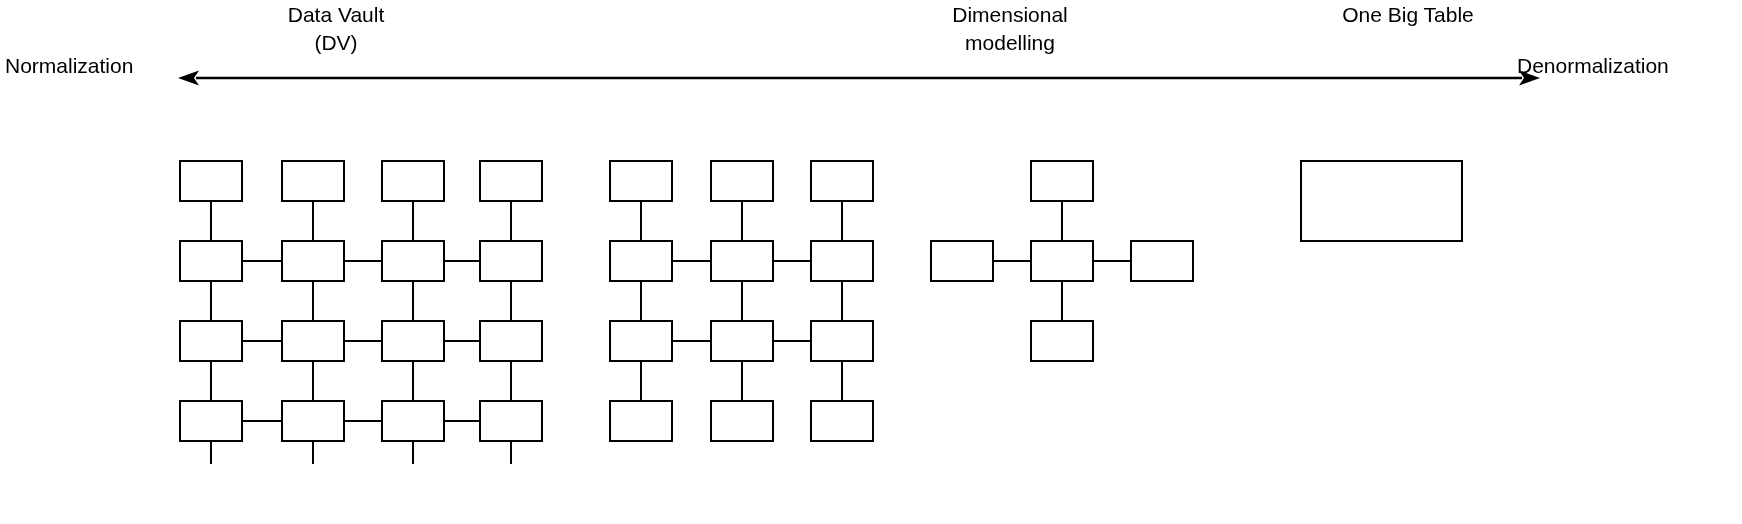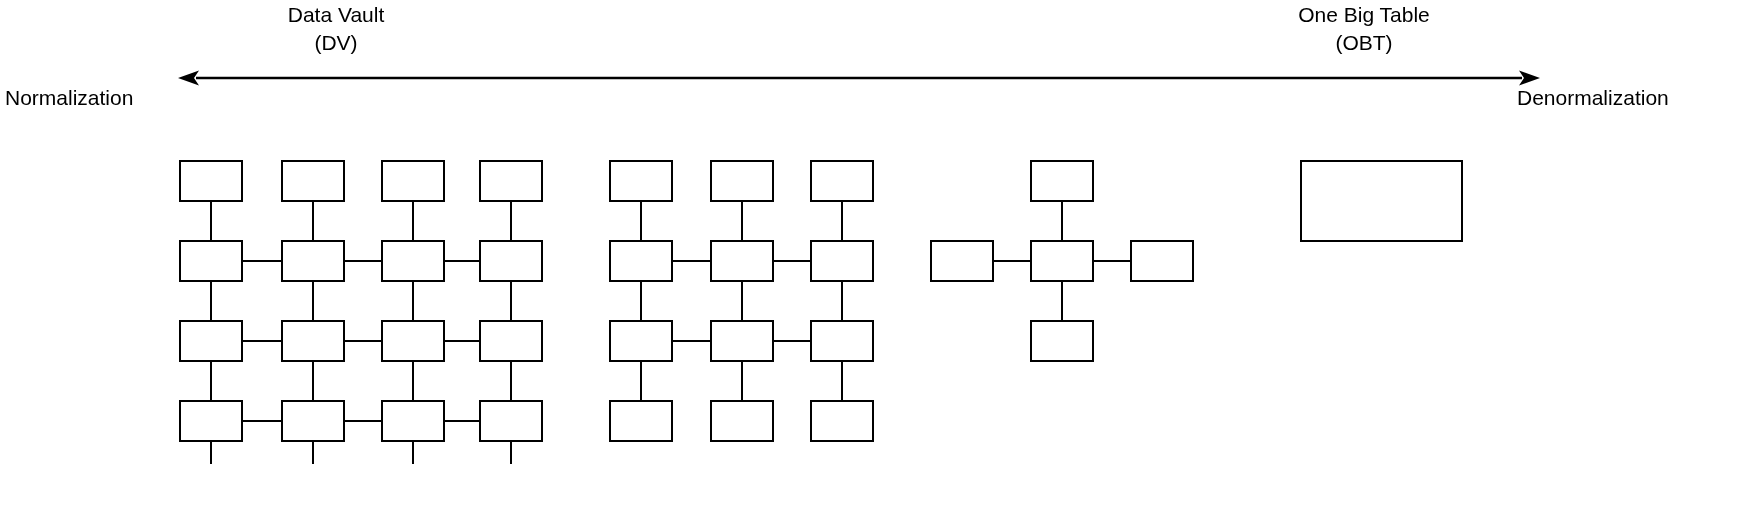--- a/index.html
+++ b/index.html
@@ -25,46 +25,48 @@
     line-height: 28px;
     white-space: nowrap;
   }
   .method-label span { display: block; }
   .side-label {
     position: absolute;
     top: 54px;
     font-size: 21px;
     line-height: 24px;
     white-space: nowrap;
-    margin-top: 32px;
   }
   .side-label.left  { left: 5px; }
   .side-label.right { left: 1517px; }
   #label-data-vault  { left: 336px; }
   #label-3nf         { left: 721px; }
   #label-dimensional { left: 1010px; }
-  #label-obt         { left: 1364px; }
+  #label-obt         { left: 1408px; }
   svg { position: absolute; left: 0; top: 0; }
   .box  { fill: #ffffff; stroke: #000000; stroke-width: 2; }
   .link { stroke: #000000; stroke-width: 2; }
   .axis-line { stroke: #000000; stroke-width: 2.5; }
   .arrow-head { fill: #000000; stroke: none; }
 </style>
 </head>
 <body>
 
 <div class="canvas">
 
   <div class="method-label" id="label-data-vault">
     <span>Data Vault</span>
     <span>(DV)</span>
   </div>
+  <div class="method-label" id="label-dimensional">
+    <span>Dimensional</span>
+    <span>modelling</span>
+  </div>
   <div class="method-label" id="label-obt">
     <span>One Big Table</span>
-    <span>(OBT)</span>
   </div>
 
   <div class="side-label left">Normalization</div>
   <div class="side-label right">Denormalization</div>
 
   <svg id="diagram-svg" width="1742" height="524" viewBox="0 0 1742 524">
     <g>
       <line class="axis-line" x1="196" y1="78" x2="1522" y2="78"></line>
       <path class="arrow-head" d="M 178,78 L 199,70.5 L 194,78 L 199,85.5 Z"></path>
       <path class="arrow-head" d="M 1540,78 L 1519,70.5 L 1524,78 L 1519,85.5 Z"></path>

